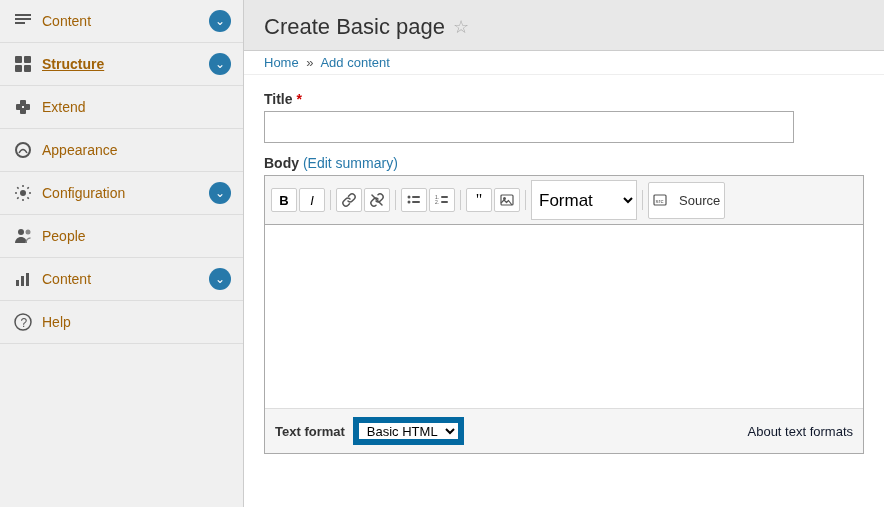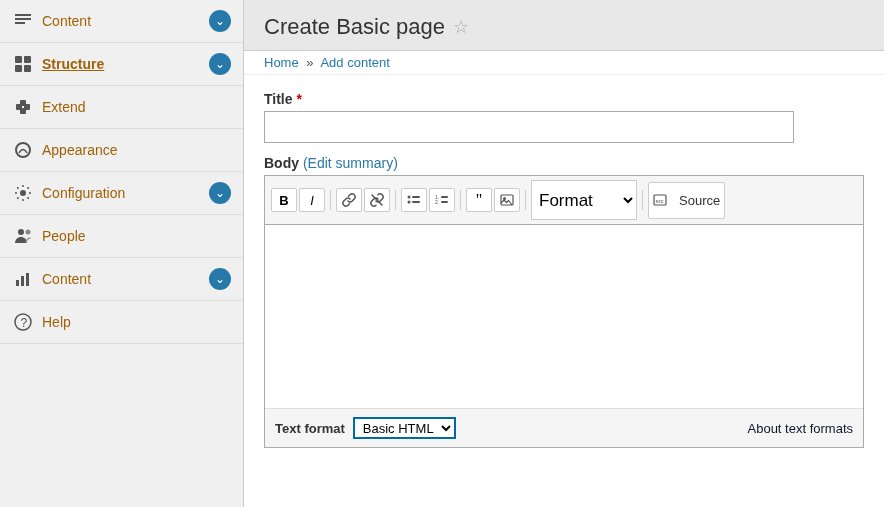--- a/index.html
+++ b/index.html
@@ -210,23 +210,23 @@
       display: flex;
       align-items: center;
       gap: 8px;
     }
     .text-format-label {
       font-weight: bold;
       font-size: 13px;
       color: #333;
     }
     .text-format-select {
-      border: 2px solid #0369a1;
-      background: #fff;
-      height: 22px;
+      border: 6px solid #0369a1;
+      background: #fff;
+      height: 28px;
       padding: 0 4px;
       font-size: 13px;
     }
     .about-formats-link {
       margin-left: auto;
       color: #0f172a;
       cursor: pointer;
       font-size: 13px;
       text-decoration: none;
     }

